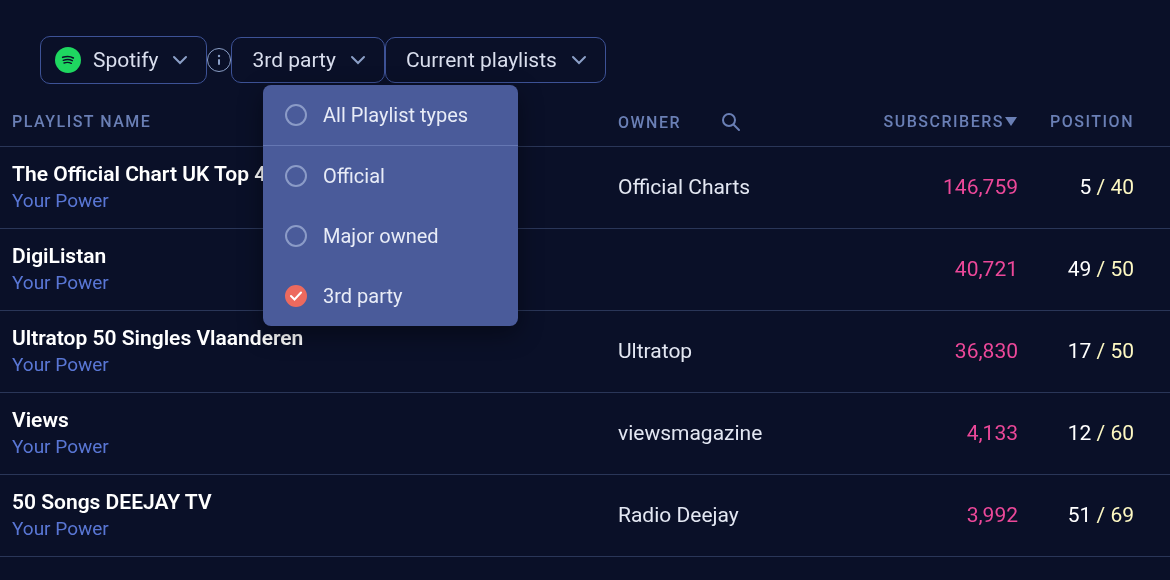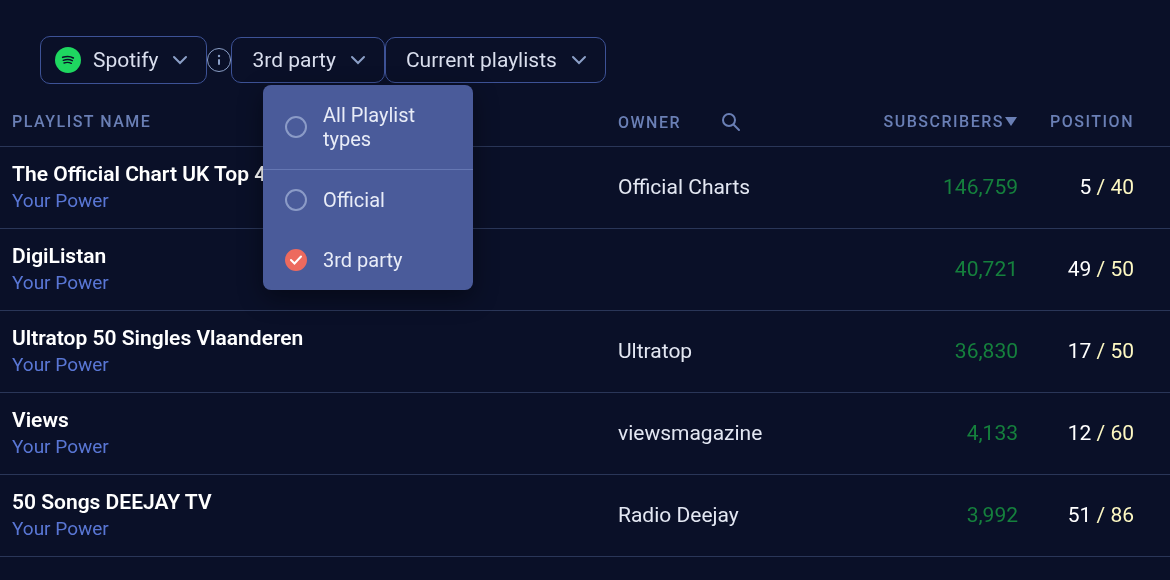--- a/index.html
+++ b/index.html
@@ -116,34 +116,34 @@
     .cell-owner {
       font-size: 21px;
       color: #e3e7f2;
       white-space: nowrap;
       overflow: hidden;
       text-overflow: ellipsis;
       text-align: right;
     }
     .cell-subs {
       font-size: 21px;
-      color: #15803d;
+      color: #ec4899;
     }
     .cell-pos {
       font-size: 21px;
     }
     .cell-pos .p-main { color: #fff; }
     .cell-pos .p-total { color: #fef9c3; }
 
     
     .dropdown {
       position: absolute;
       top: 85px;
       left: 263px;
-      width: 210px;
+      width: 255px;
       background: #4a5b9a;
       border-radius: 8px;
       box-shadow: 0 8px 24px rgba(0,0,0,0.4);
       overflow: hidden;
       z-index: 10;
     }
     .dd-item {
       display: flex;
       align-items: center;
       gap: 16px;
@@ -284,34 +284,38 @@
     </div>
     </div>
     <div class="row">
     <div class="col-name cell-name">
       <div class="title">50 Songs DEEJAY TV</div>
       <div class="track">Your Power</div>
     </div>
     <div class="col-owner cell-owner">Radio Deejay</div>
     <div class="col-subs cell-subs">3,992</div>
     <div class="col-pos cell-pos">
-      <span class="p-main">51</span><span class="p-total"> / 86</span>
+      <span class="p-main">51</span><span class="p-total"> / 69</span>
     </div>
     </div>
   </div>
 
 <div class="dropdown">
   <div class="dd-item header-item">
     <span class="radio"></span>
     <span>All Playlist types</span>
   </div>
   <div id="dd-options">
       <div class="dd-item">
         <span class="radio"></span>
         <span>Official</span>
+      </div>
+      <div class="dd-item">
+        <span class="radio"></span>
+        <span>Major owned</span>
       </div>
       <div class="dd-item">
         <span class="radio checked">
           <svg width="12" height="10" viewBox="0 0 12 10">
             <path d="M1 5 L4.5 8.5 L11 1.5" stroke="#fff" stroke-width="2" fill="none" stroke-linecap="round"></path>
           </svg>
         </span>
         <span>3rd party</span>
       </div>
     </div>

